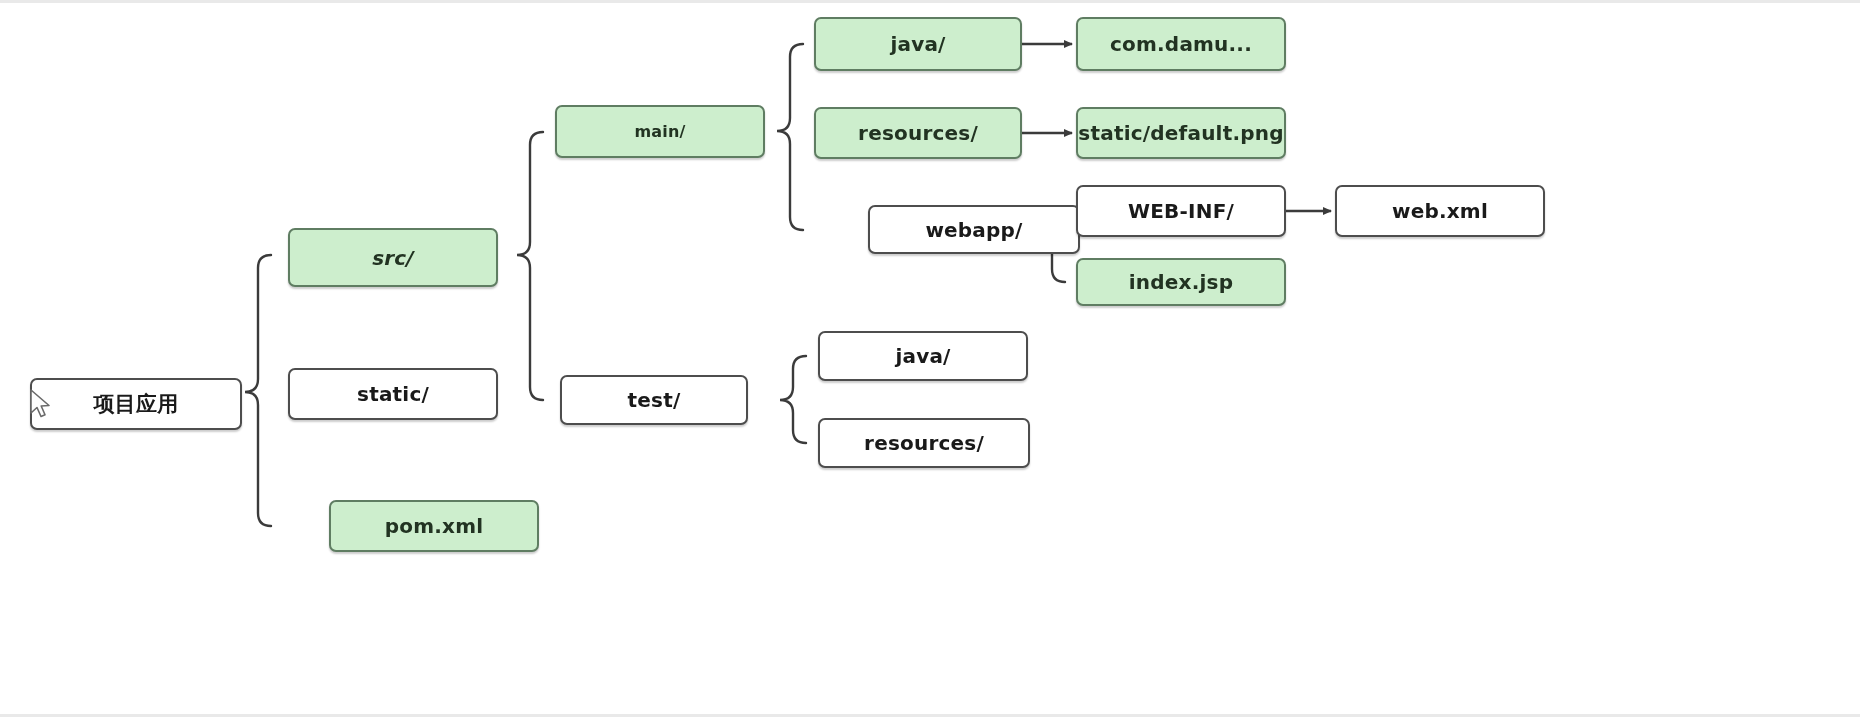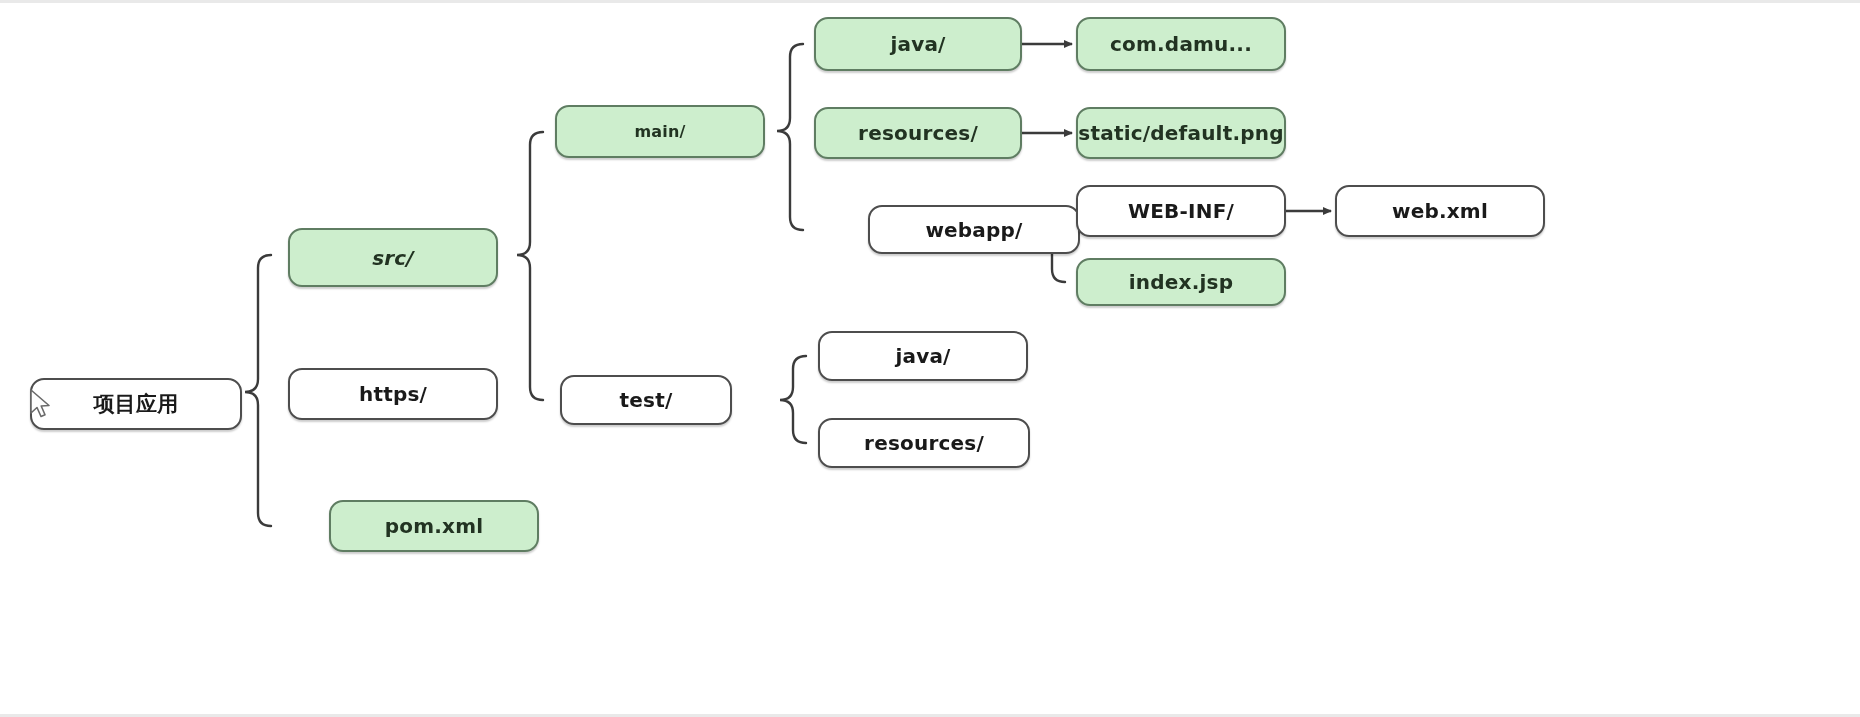--- a/index.html
+++ b/index.html
@@ -22,21 +22,21 @@
     width: 1860px;
     height: 717px;
     pointer-events: none;
   }
   .node {
     position: absolute;
     box-sizing: border-box;
     display: flex;
     align-items: center;
     justify-content: center;
-    border-radius: 14px;
+    border-radius: 7px;
     font-weight: bold;
     letter-spacing: 0.2px;
     box-shadow: 0 2px 2px rgba(0,0,0,0.20);
     z-index: 2;
   }
   .node.green {
     background: #cdeecd;
     border: 2px solid #5f7d62;
     color: #223322;
   }
@@ -111,29 +111,29 @@
   </svg>
 
   <div id="nodes-host">
       <div class="node white" style="left: 30px; top: 366px; width: 212px; height: 52px; font-size: 21px; margin-top: 12px;">
         <span class="node-label">项目应用</span>
       </div>
       <div class="node green" style="left: 288px; top: 228px; width: 210px; height: 59px; font-size: 20px; font-style: italic;">
         <span class="node-label">src/</span>
       </div>
       <div class="node white" style="left: 288px; top: 368px; width: 210px; height: 52px; font-size: 20px;">
-        <span class="node-label">https/</span>
+        <span class="node-label">static/</span>
       </div>
       <div class="node green" style="left: 288px; top: 500px; width: 210px; height: 52px; font-size: 20px; margin-left: 41px;">
         <span class="node-label">pom.xml</span>
       </div>
       <div class="node green" style="left: 555px; top: 105px; width: 210px; height: 53px; font-size: 16px;">
         <span class="node-label">main/</span>
       </div>
-      <div class="node white" style="left: 560px; top: 375px; width: 172px; height: 50px; font-size: 20px;">
+      <div class="node white" style="left: 560px; top: 375px; width: 188px; height: 50px; font-size: 20px;">
         <span class="node-label">test/</span>
       </div>
       <div class="node green" style="left: 814px; top: 17px; width: 208px; height: 54px; font-size: 20px;">
         <span class="node-label">java/</span>
       </div>
       <div class="node green" style="left: 814px; top: 107px; width: 208px; height: 52px; font-size: 20px;">
         <span class="node-label">resources/</span>
       </div>
       <div class="node white" style="left: 868px; top: 205px; width: 212px; height: 49px; font-size: 20px;">
         <span class="node-label">webapp/</span>

